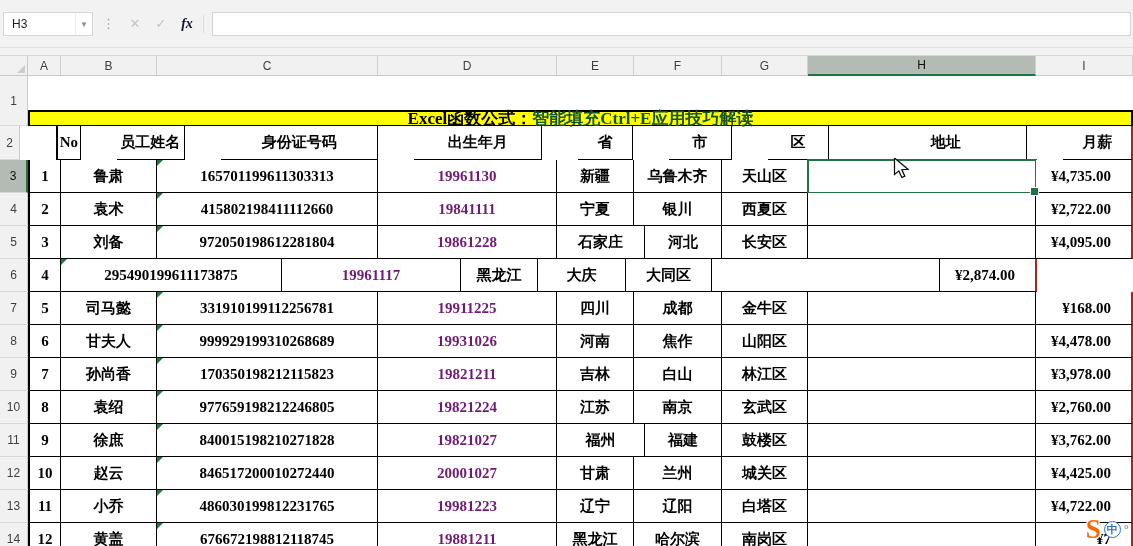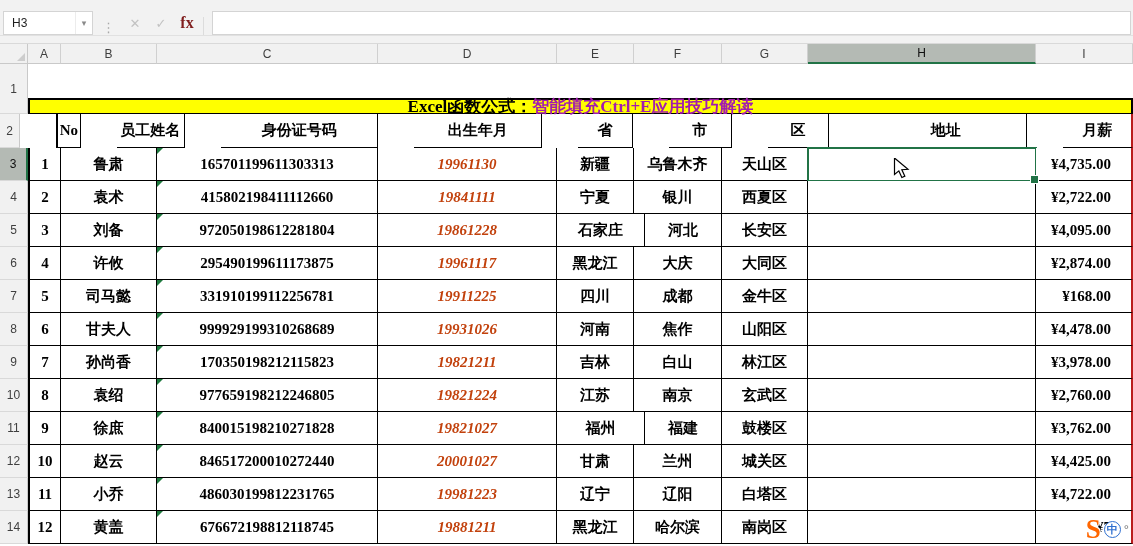--- a/index.html
+++ b/index.html
@@ -1,31 +1,31 @@
 <!DOCTYPE html>
 <html><head>
 <meta charset="utf-8">
 <style>
   * { margin:0; padding:0; box-sizing:border-box; }
   html,body { width:1133px; height:546px; overflow:hidden; }
   body { font-family:"Liberation Sans", sans-serif; background:#fff; position:relative; }
 
   
-  .toolbar { height:36px; background:#f2f2f2; border-bottom:1px solid #e1e1e1;
-             display:flex; align-items:flex-end; padding:0 2px 0 3px; }
+  .toolbar { height:48px; background:#f2f2f2; border-bottom:1px solid #e1e1e1;
+             display:flex; align-items:center; padding:0 2px 0 3px; }
   .namebox { width:90px; height:24px; background:#fff; border:1px solid #d4d4d4;
              display:flex; align-items:center; }
   .namebox-value { flex:1; padding-left:8px; font-size:12px; color:#1f1f1f; }
   .namebox-arrow { width:17px; height:100%; display:flex; align-items:center; justify-content:center;
                    font-size:9px; color:#8a8a8a; border-left:1px solid #ececec; }
   .dots { color:#a8a8a8; font-size:13px; margin:0 7px 0 9px; }
   .fbtn { width:26px; height:24px; display:flex; align-items:center; justify-content:center;
           font-size:13px; color:#c2c2c2; }
-  .fbtn.fx { color:#7f1d1d; font-family:"Liberation Serif", serif; 
-             font-weight:bold; font-size:16px; }
+  .fbtn.fx { color:#0f172a; font-family:"Liberation Serif", serif; font-style:italic;
+             font-weight:bold; font-size:14px; }
   .fsep { width:1px; height:18px; background:#dcdcdc; margin:0 3px; }
   .formula { flex:1; height:24px; background:#fff; border:1px solid #d4d4d4; margin-left:5px; }
 
   .substrip { height:8px; background:#f2f2f2; border-bottom:1px solid #d9d9d9; }
 
   
   .colheads { height:20px; display:flex; background:#f1f1f1; }
   .corner { width:28px; height:100%; background:#f1f1f1; border-right:1px solid #c9c9c9;
             border-bottom:1px solid #c9c9c9; position:relative; }
   .corner::after { content:''; position:absolute; right:2px; bottom:2px;
@@ -52,24 +52,24 @@
   .cell { display:flex; align-items:center; justify-content:center; background:#fff;
           border-right:1px solid #000; border-bottom:1px solid #000;
           font-family:"Liberation Serif","DejaVu Serif",serif; font-weight:bold;
           font-size:15px; color:#000; position:relative; }
   .cell.first { border-left:2px solid #000; }
   .cell.last  { border-right:2px solid #b91c1c; }
 
   .title-cell { flex:1; background:#ffff00; border-top:2px solid #000; border-left:2px solid #000;
                 border-right:2px solid #000; font-size:17px;margin-top:34px; }
   .t-black { color:#000; }
-  .t-red   { color:#a21caf; }
+  .t-red   { color:#14532d; }
 
   .hcell { font-size:15px;margin-left:36px; }
-  .c-birth { color:#c2410c;font-style:italic; }
+  .c-birth { color:#701a75; }
   .c-sal { justify-content:flex-end; padding-right:20px; }
   .c-addr { }
 
   
   .tri::before { content:''; position:absolute; top:0; left:0;
                  border-top:6px solid #1f7a3f; border-right:6px solid transparent; }
 
   
   .selcell { outline:2px solid #217346; outline-offset:-1px; }
   .selcell::after { content:''; position:absolute; right:-4px; bottom:-4px; width:7px; height:7px;
@@ -171,21 +171,20 @@
       <div class="cell col-D c-birth">19861228</div>
       <div class="cell col-F c-mid">石家庄</div>
       <div class="cell col-E c-mid">河北</div>
       <div class="cell col-G c-mid">长安区</div>
       <div class="cell col-H c-addr"></div>
       <div class="cell col-I c-sal last">¥4,095.00</div>
     </div>
     <div class="row row-data">
       <div class="rowhead">6</div>
       <div class="cell col-A c-no first">4</div>
-      <div class="cell col-B c-name">许攸</div>
       <div class="cell col-C c-id tri">295490199611173875</div>
       <div class="cell col-D c-birth">19961117</div>
       <div class="cell col-E c-mid">黑龙江</div>
       <div class="cell col-F c-mid">大庆</div>
       <div class="cell col-G c-mid">大同区</div>
       <div class="cell col-H c-addr"></div>
       <div class="cell col-I c-sal last">¥2,874.00</div>
     </div>
     <div class="row row-data">
       <div class="rowhead">7</div>

